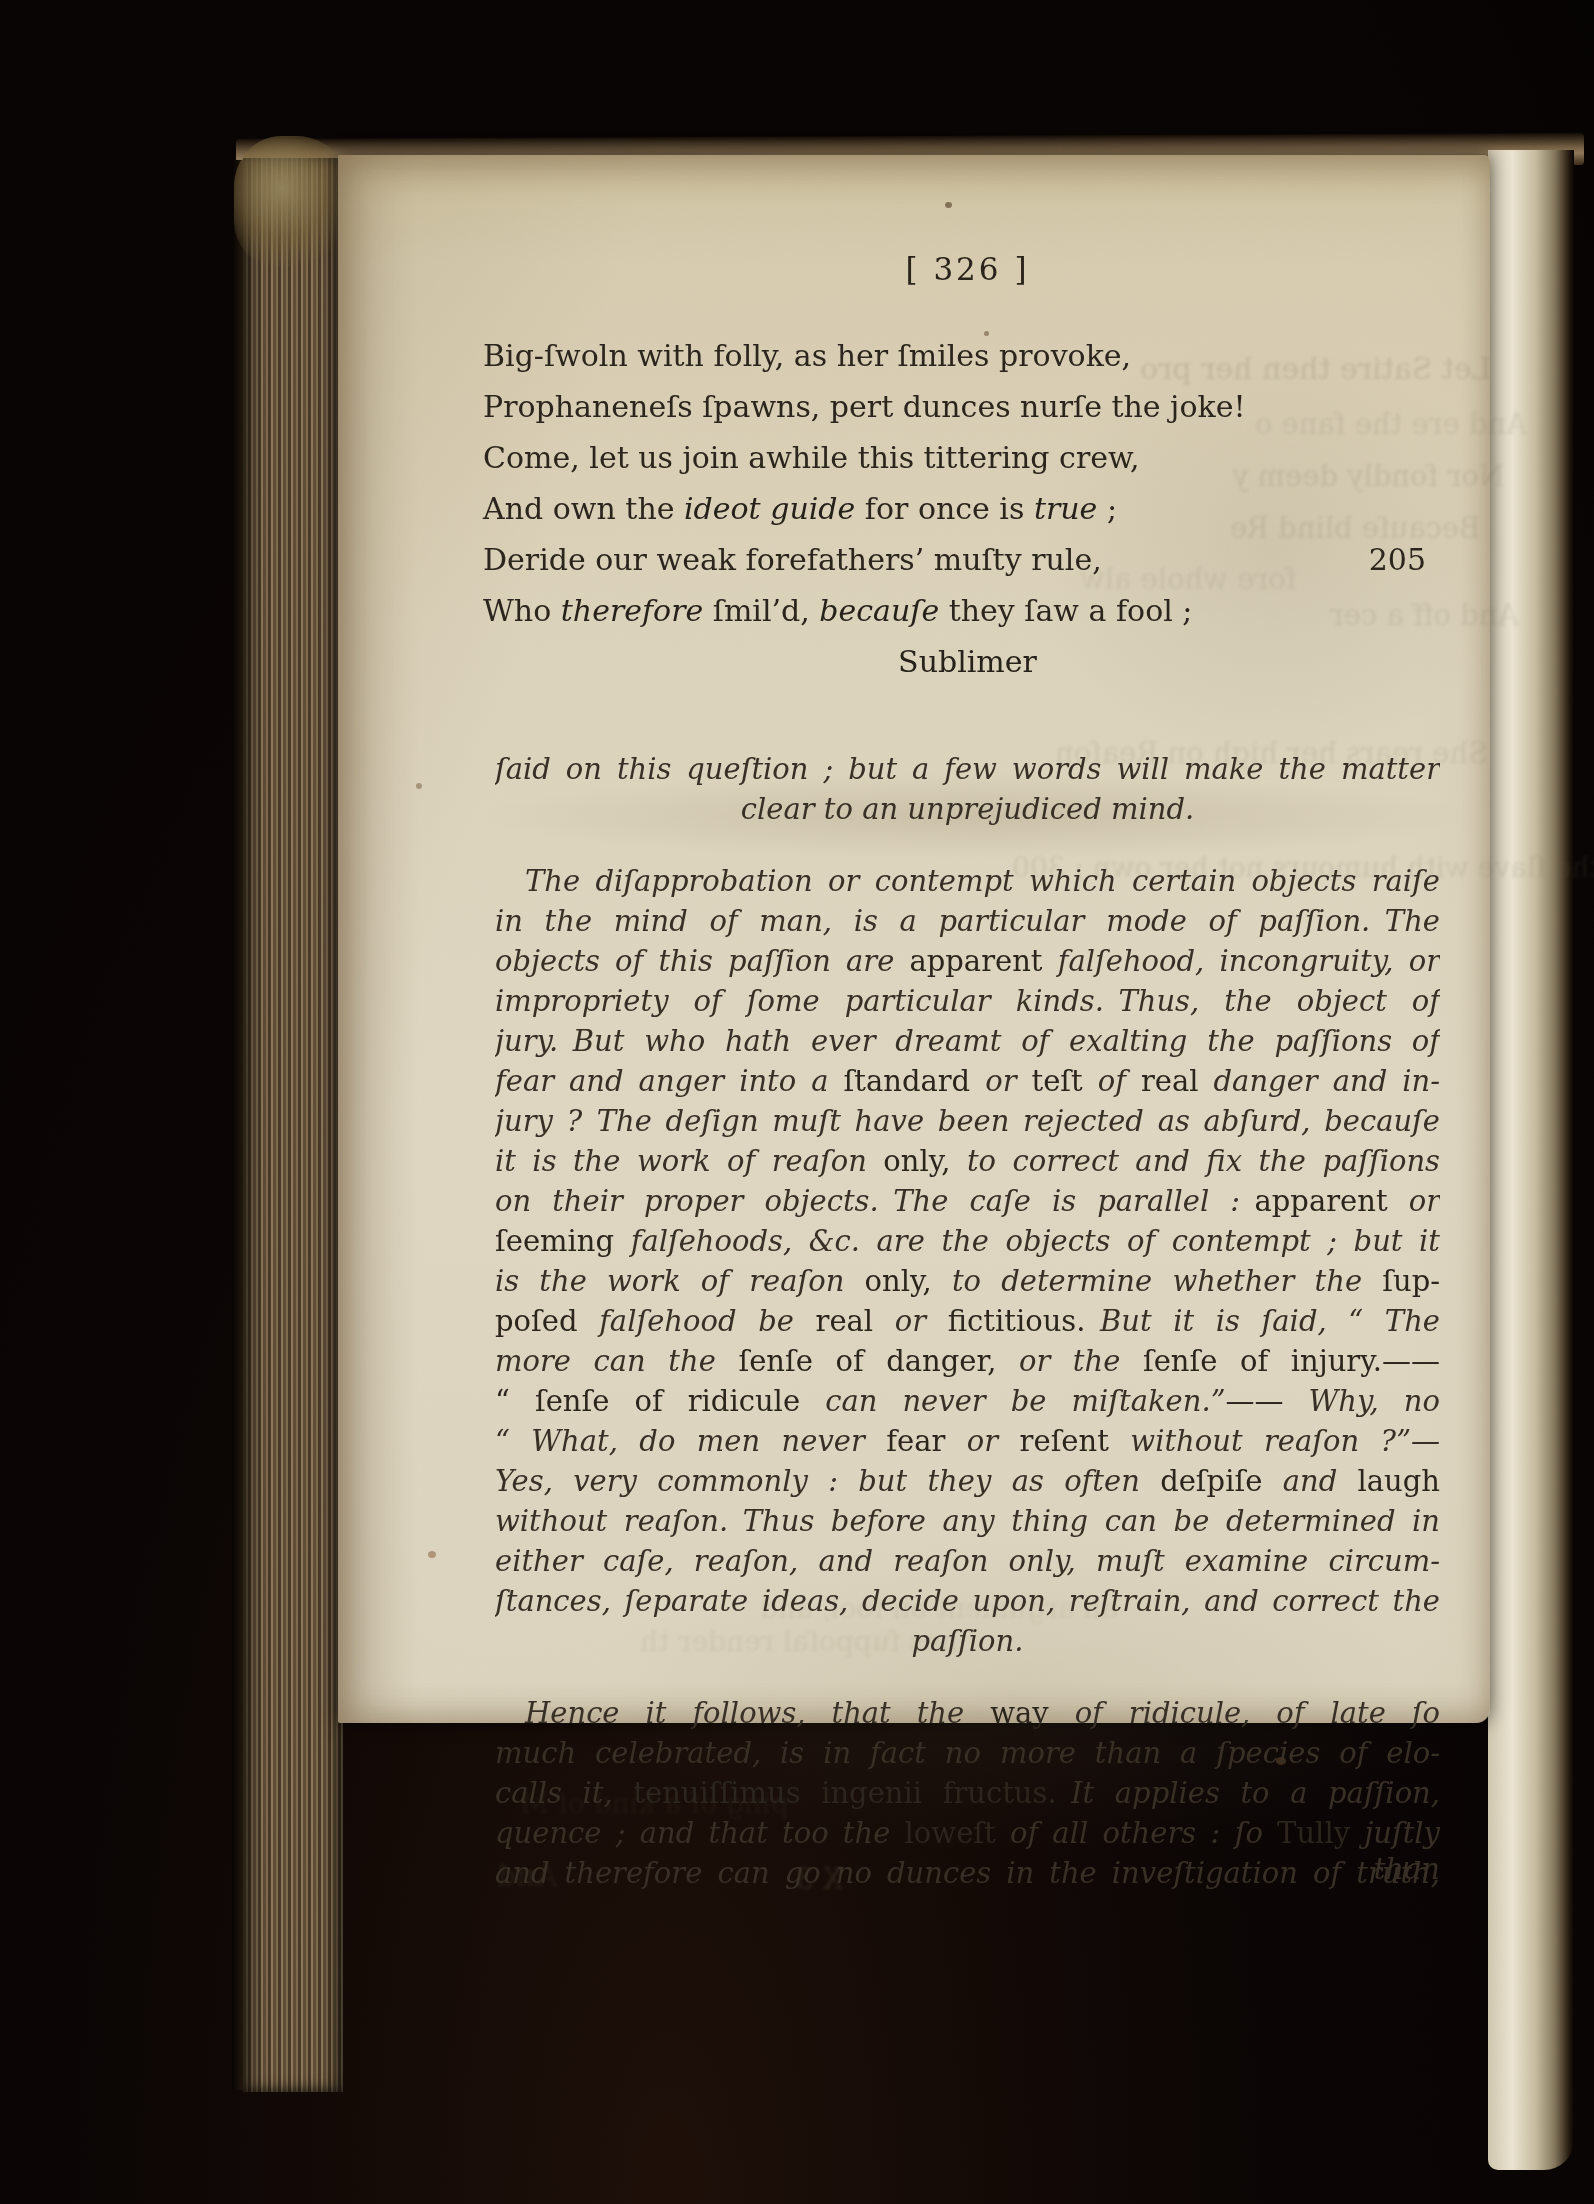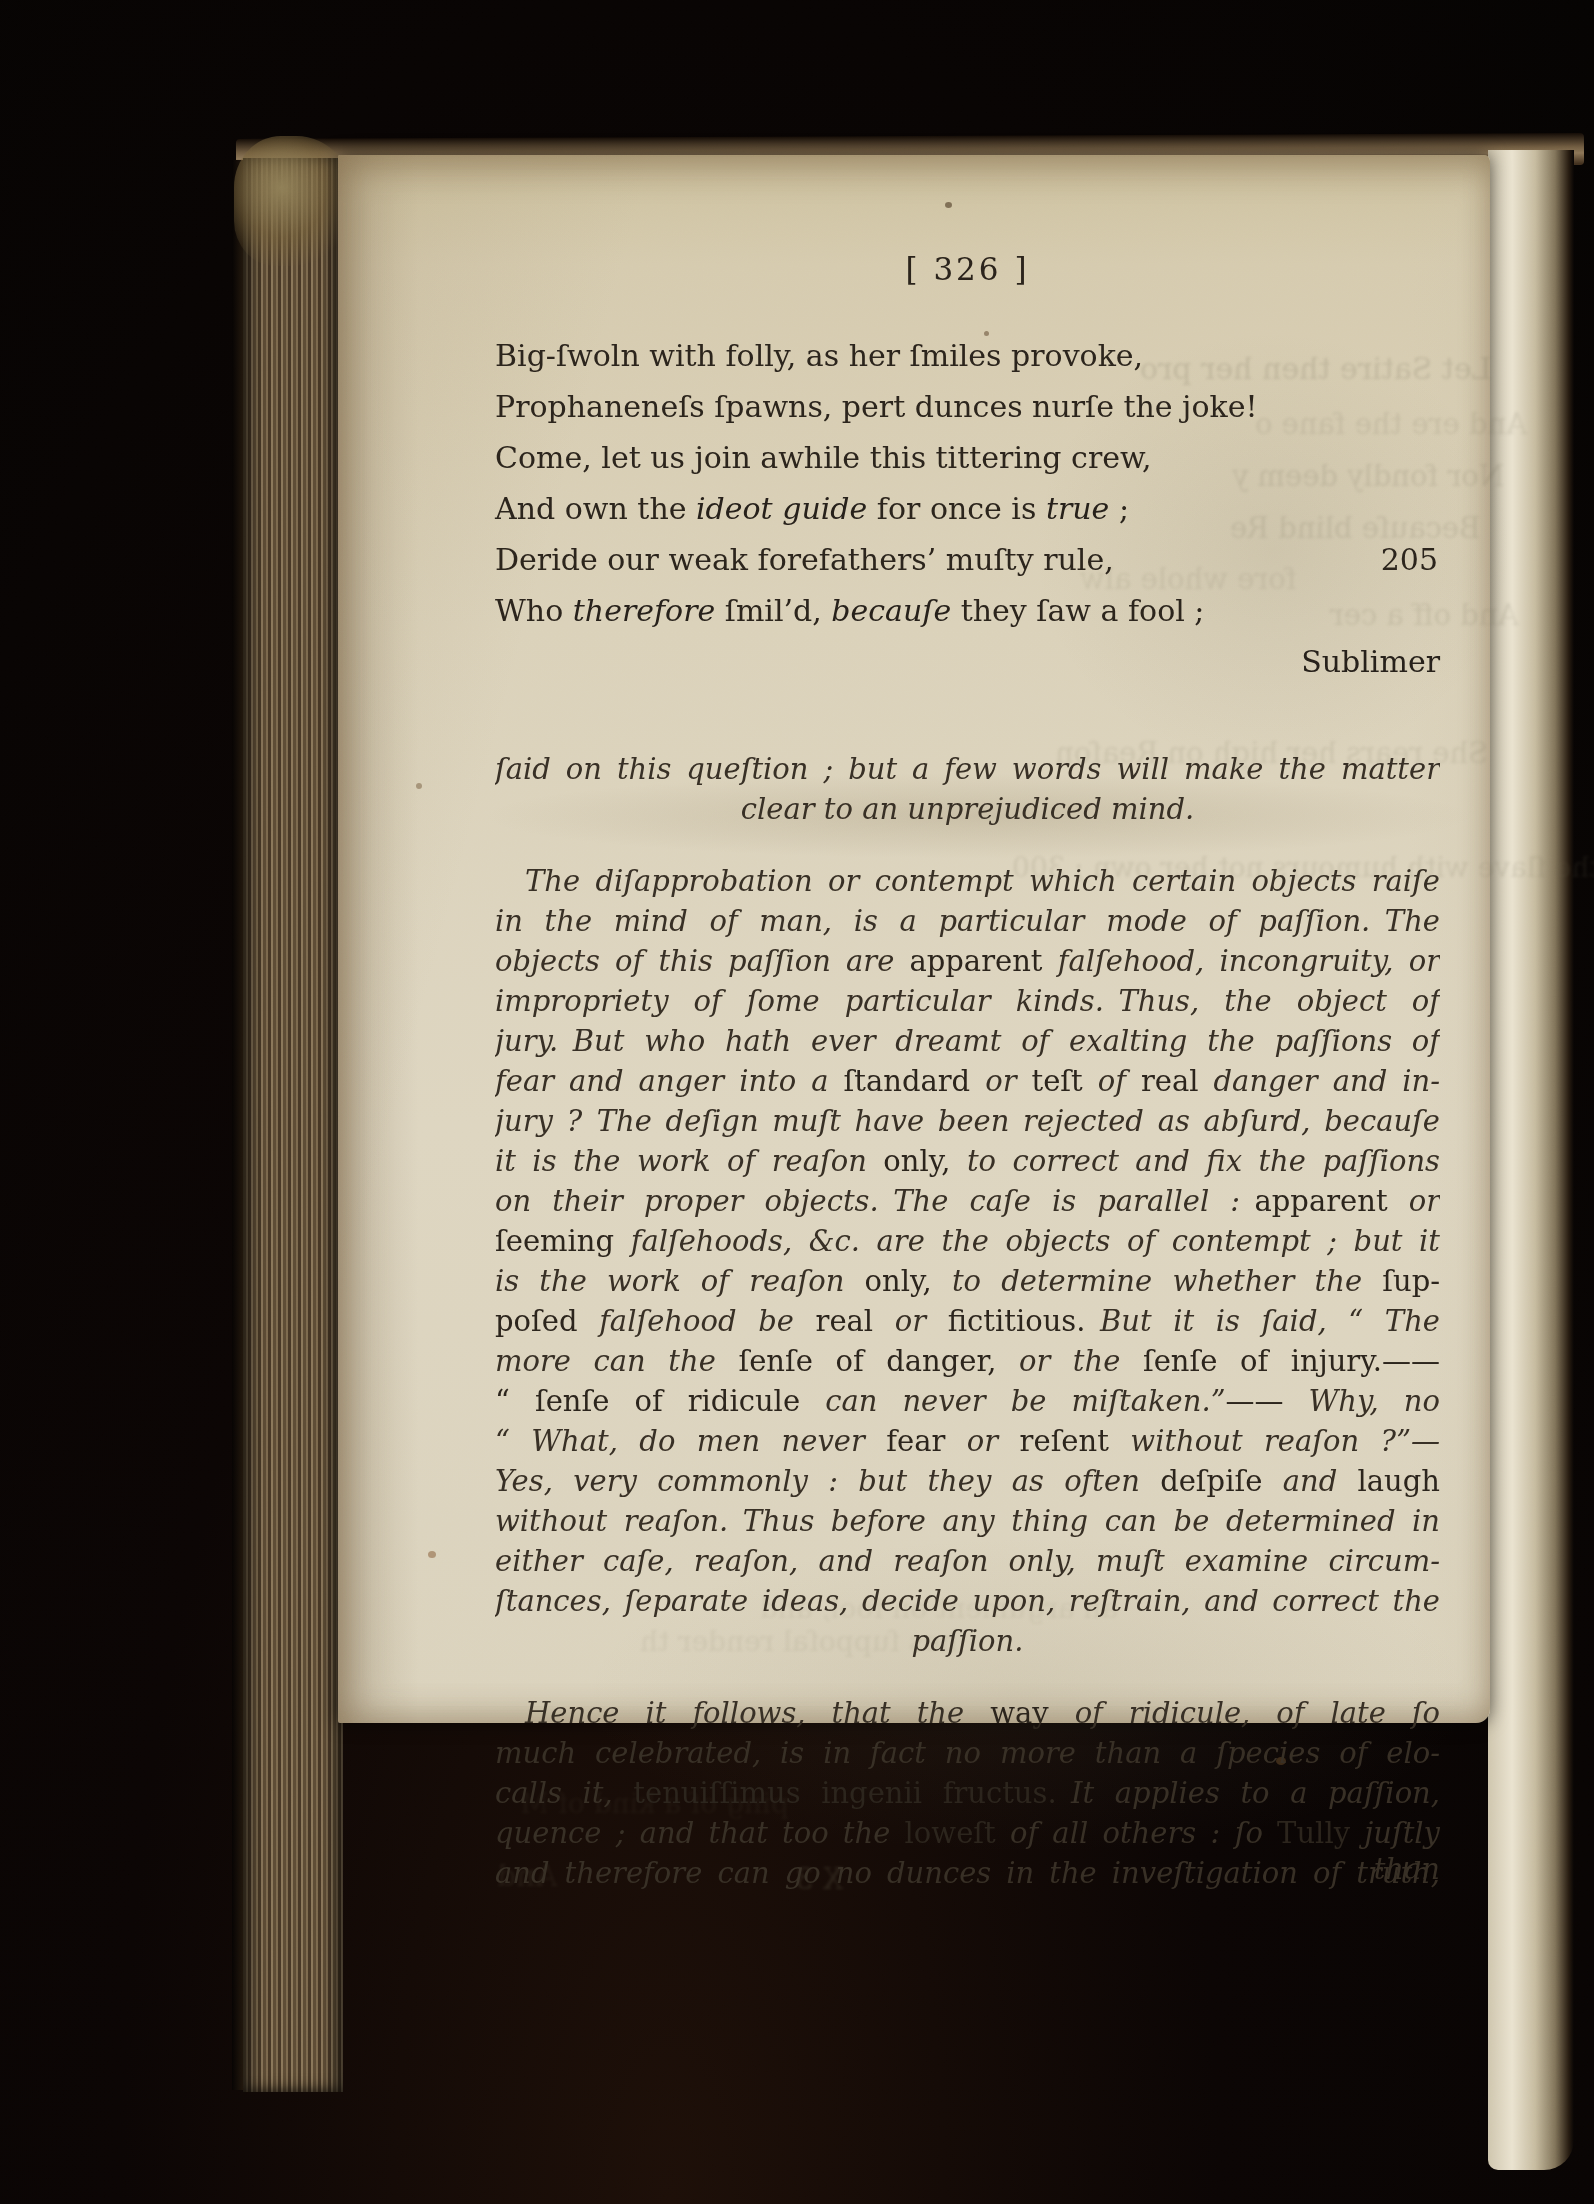--- a/index.html
+++ b/index.html
@@ -36,32 +36,32 @@
   .stain.band{left:140px;top:618px;width:1000px;height:86px;border-radius:50%;
     background:radial-gradient(ellipse,rgba(136,120,90,.22),rgba(136,120,90,0) 70%);}
   .stain.sideblob{left:700px;top:180px;width:470px;height:430px;border-radius:50%;
     background:radial-gradient(ellipse,rgba(120,110,85,.12),rgba(120,110,85,0) 72%);}
   .stain.low{left:240px;top:1380px;width:900px;height:320px;border-radius:50%;
     background:radial-gradient(ellipse,rgba(125,112,84,.10),rgba(125,112,84,0) 70%);}
   .spot{position:absolute;border-radius:50%;pointer-events:none;}
   
   .pagenum{position:absolute;left:157px;top:96px;width:945px;text-align:center;
     font-size:31px;letter-spacing:3px;color:#2a231b;}
-  #poem{position:absolute;left:157px;top:175px;width:945px;font-size:30px;color:#26201a;}
+  #poem{position:absolute;left:145px;top:175px;width:945px;font-size:30px;color:#26201a;}
   .pline{position:relative;height:51px;line-height:51px;white-space:nowrap;}
   .pline .num{position:absolute;right:2px;top:0;font-style:normal;}
   #prose{position:absolute;left:157px;top:594px;width:945px;font-size:29px;color:#37302途;}
   #prose{color:#372f25;font-style:italic;}
   .line{height:40px;line-height:40px;overflow:hidden;text-align:center;}
   .j{text-align:justify;text-align-last:justify;}
   .ind{text-indent:30px;margin-top:32px;}
   .ro{font-style:normal;color:#2b241c;}
   .it{font-style:italic;}
   .catch{position:absolute;left:157px;width:945px;text-align:right;}
-  #catch-poem{top:489px;font-size:30px;color:#26201a;}
+  #catch-poem{top:489px;font-size:30px;color:#26201a;text-align:center;}
   #catch-prose{top:1697px;font-size:29px;color:#372f25;font-style:italic;}
   
   .ghost{position:absolute;transform:scaleX(-1);filter:blur(1.6px);color:#6e6852;
     white-space:nowrap;font-style:normal;pointer-events:none;}
   .grain{position:absolute;left:0;top:0;opacity:.33;pointer-events:none;mix-blend-mode:overlay;}
 </style>
 </head>
 <body>
 
 <div id="stage">

